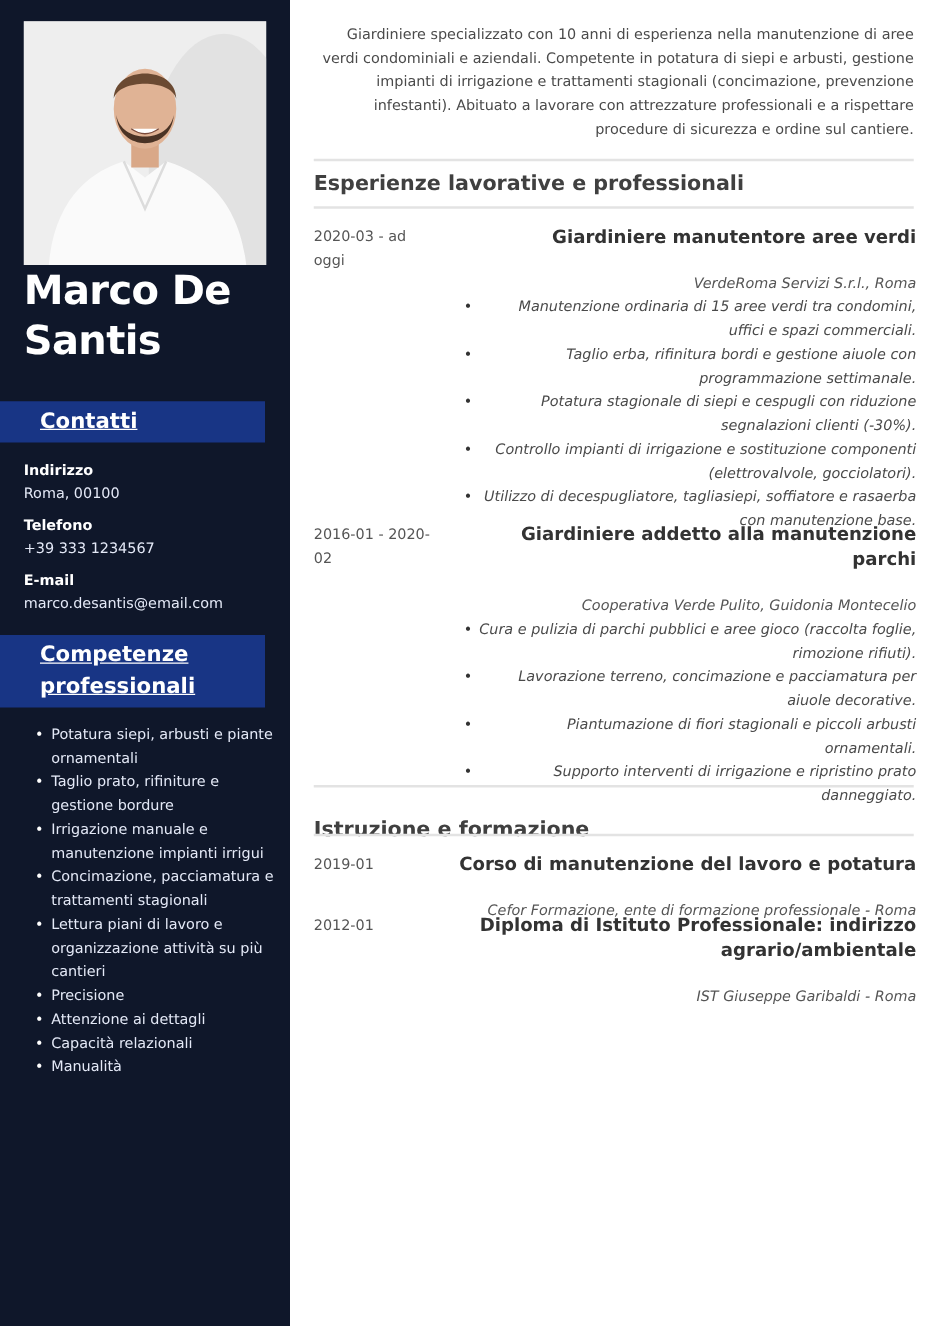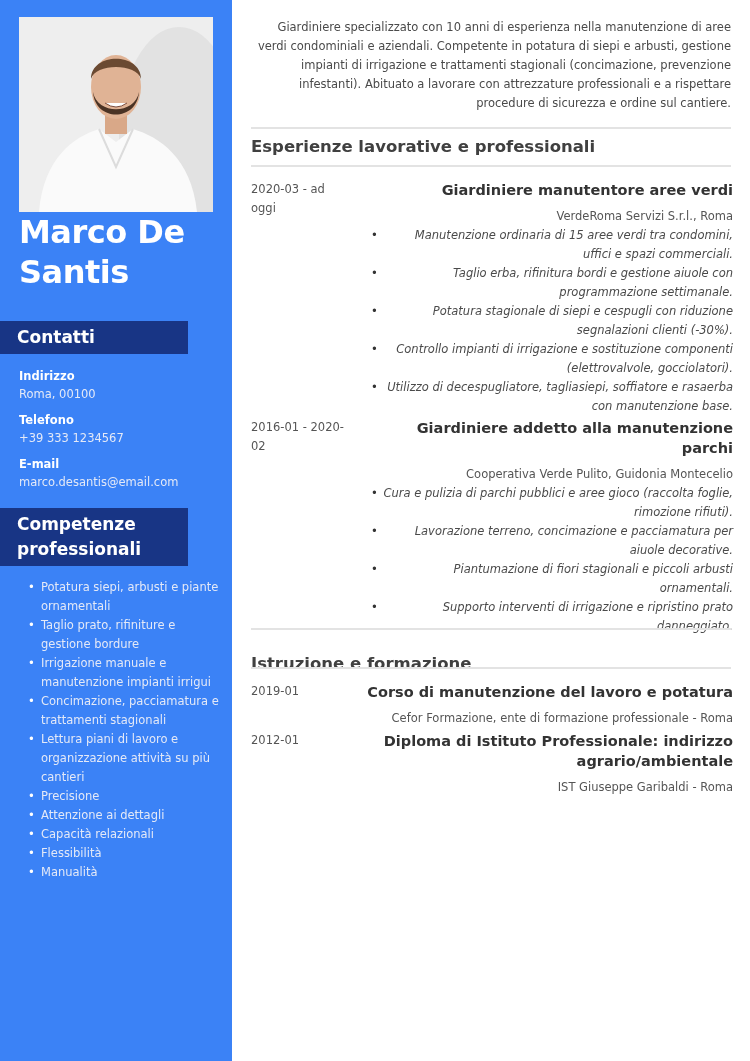--- a/index.html
+++ b/index.html
@@ -1,34 +1,34 @@
 <!DOCTYPE html>
 <html><head>
 <meta charset="utf-8">
 <style>
   * { margin: 0; padding: 0; box-sizing: border-box; }
   html, body { width: 750px; height: 1061px; background: #ffffff; overflow: hidden; }
   body { font-family: "DejaVu Sans", sans-serif; position: relative; }
 
   .sidebar {
     position: absolute; left: 0; top: 0; width: 232px; height: 1061px;
-    background: #3b82f6; color: #ffffff;
+    background: #0f172a; color: #ffffff;
   }
   .photo {
     position: absolute; left: 19px; top: 17px; width: 194px; height: 195px;
     background: #ececec; overflow: hidden;
   }
   .name {
     position: absolute; left: 19px; top: 212px; width: 210px;
     font-family: "DejaVu Sans", sans-serif; font-weight: bold;
     font-size: 32px; line-height: 40px; color: #ffffff; letter-spacing: -0.5px;
   }
   .side-head {
-    position: absolute; left: 0; width: 188px; background: #183585;
-    color: #ffffff; font-weight: bold; font-size: 17px; padding-left: 17px;
+    position: absolute; left: 0; width: 212px; background: #183585;
+    color: #ffffff; font-weight: bold; font-size: 17px; padding-left: 32px; text-decoration: underline;
   }
   .side-head.contatti { top: 321px; height: 33px; line-height: 33px; }
   .side-head.competenze { top: 508px; height: 58px; padding-top: 4px; line-height: 25px; }
 
   .contact { position: absolute; left: 19px; width: 210px; }
   .contact .lbl { font-size: 11.5px; font-weight: bold; line-height: 16px; color: #ffffff; }
   .contact .val { font-size: 11.5px; line-height: 20px; color: #e4e9f7; }
 
   .skills { position: absolute; left: 28px; top: 578px; width: 200px; list-style: none; }
   .skills li { position: relative; padding-left: 13px; font-size: 11.5px; line-height: 19px; color: #e4e9f7; }
@@ -37,21 +37,21 @@
   .main { position: absolute; left: 251px; top: 0; width: 480px; color: #444; }
   .summary { position: absolute; top: 18px; left: 0; width: 480px; font-size: 11.5px; line-height: 19px; color: #4a4a4a; text-align: right; }
 
   .rule { position: absolute; left: 0; width: 480px; height: 2px; background: #e3e3e3; }
   .sec-title { position: absolute; left: 0; font-size: 16.5px; font-weight: bold; color: #404040; }
 
   .entry { position: absolute; left: 0; width: 480px; }
   .entry .date { position: absolute; left: 0; top: 0; width: 100px; font-size: 11.5px; line-height: 19px; color: #555; }
   .entry .body { position: absolute; left: 112px; top: 0; width: 370px; text-align: right; }
   .entry .title { font-size: 14.5px; font-weight: bold; color: #333; line-height: 20px; }
-  .entry .org { font-size: 11.5px; color: #555; line-height: 19px; margin-top: 7px; }
+  .entry .org { font-size: 11.5px; font-style: italic; color: #555; line-height: 19px; margin-top: 17px; }
   .entry ul { list-style: none; margin-left: 8px; font-style: italic; }
   .entry li { position: relative; padding-left: 12px; font-size: 11.5px; line-height: 19px; color: #4a4a4a; }
   .entry li::before { content: "•"; position: absolute; left: 0; top: 0; color: #333; }
 </style>
 </head>
 <body>
 
 <aside class="sidebar">
   <div class="photo">
     <svg width="194" height="195" viewBox="0 0 194 195">
@@ -87,21 +87,20 @@
 
   <ul class="skills">
     <li>Potatura siepi, arbusti e piante ornamentali</li>
     <li>Taglio prato, rifiniture e gestione bordure</li>
     <li>Irrigazione manuale e manutenzione impianti irrigui</li>
     <li>Concimazione, pacciamatura e trattamenti stagionali</li>
     <li>Lettura piani di lavoro e organizzazione attività su più cantieri</li>
     <li>Precisione</li>
     <li>Attenzione ai dettagli</li>
     <li>Capacità relazionali</li>
-    <li>Flessibilità</li>
     <li>Manualità</li>
   </ul>
 </aside>
 
 <main class="main">
   <p class="summary">Giardiniere specializzato con 10 anni di esperienza nella manutenzione di aree verdi condominiali e aziendali. Competente in potatura di siepi e arbusti, gestione impianti di irrigazione e trattamenti stagionali (concimazione, prevenzione infestanti). Abituato a lavorare con attrezzature professionali e a rispettare procedure di sicurezza e ordine sul cantiere.</p>
 
   <div class="rule" style="top:127px;"></div>
   <h2 class="sec-title" style="top:137px;">Esperienze lavorative e professionali</h2>
   <div class="rule" style="top:165px;"></div>

